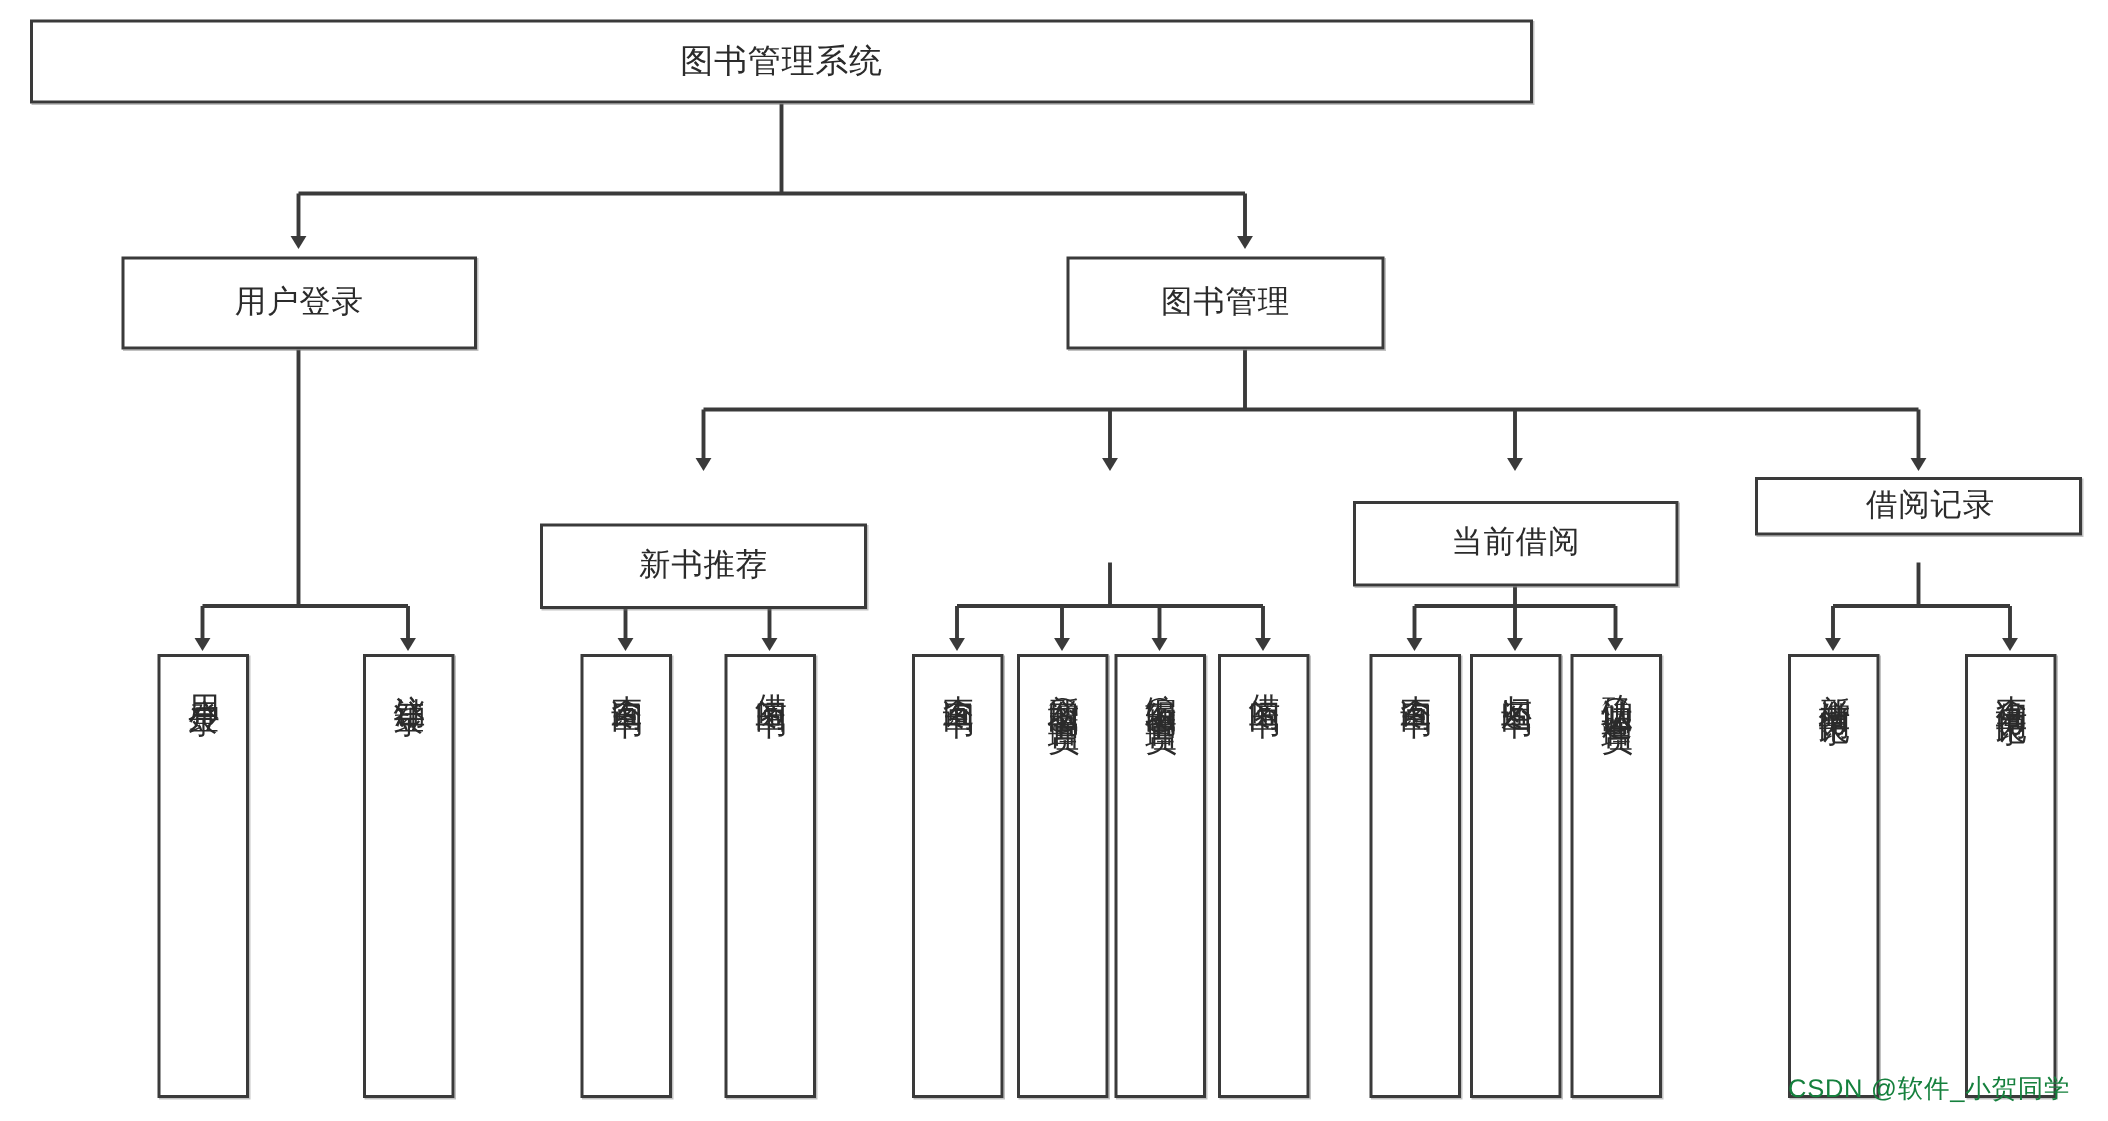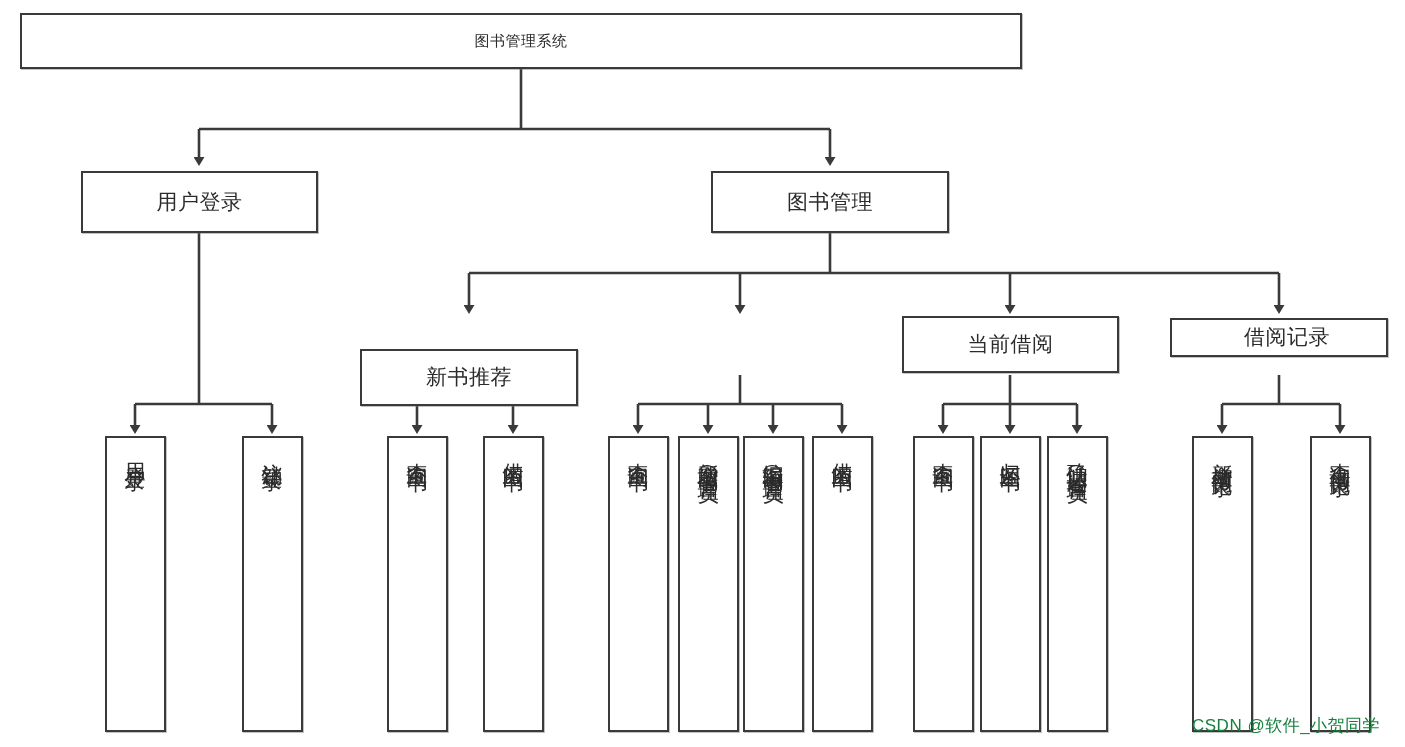--- a/index.html
+++ b/index.html
@@ -41,21 +41,21 @@
     text-align: center;
     line-height: 1.18;
     letter-spacing: 0.5px;
   }
   
   .node.h .label {
     font-size: 21px;
     white-space: nowrap;
   }
   .node.root .label {
-    font-size: 15px;
+    font-size: 22px;
   }
   
   .node.v {
     align-items: flex-start;
     padding-top: 8px;
   }
   .node.v .label {
     writing-mode: vertical-rl;
     text-orientation: upright;
     font-size: 21px;
@@ -128,28 +128,28 @@
     </g>
   </svg>
 
   <div class="node h root" style="left:20px; top:13px; width:1002px; height:56px;">
     <span class="label">图书管理系统</span>
   </div>
 
   <div class="node h" style="left:81px; top:171px; width:237px; height:62px;">
     <span class="label">用户登录</span>
   </div>
-  <div class="node h" style="left:711px; top:171px; width:238px; height:62px;">
+  <div class="node h" style="left:711px; top:171px; width:212px; height:62px;">
     <span class="label">图书管理</span>
   </div>
 
   <div class="node h" style="left:360px; top:318px; width:218px; height:57px;margin-top:31px;">
     <span class="label">新书推荐</span>
   </div>
-  <div class="node h" style="left:902px; top:316px; width:217px; height:57px;">
+  <div class="node h" style="left:902px; top:334px; width:217px; height:57px;">
     <span class="label">当前借阅</span>
   </div>
   <div class="node h" style="left:1170px; top:318px; width:218px; height:39px;padding-left:16px;">
     <span class="label">借阅记录</span>
   </div>
 
   <div class="node v" style="left:105px; top:436px; width:61px; height:296px;">
     <span class="label">用户登录</span>
   </div>
   <div class="node v" style="left:242px; top:436px; width:61px; height:296px;">

